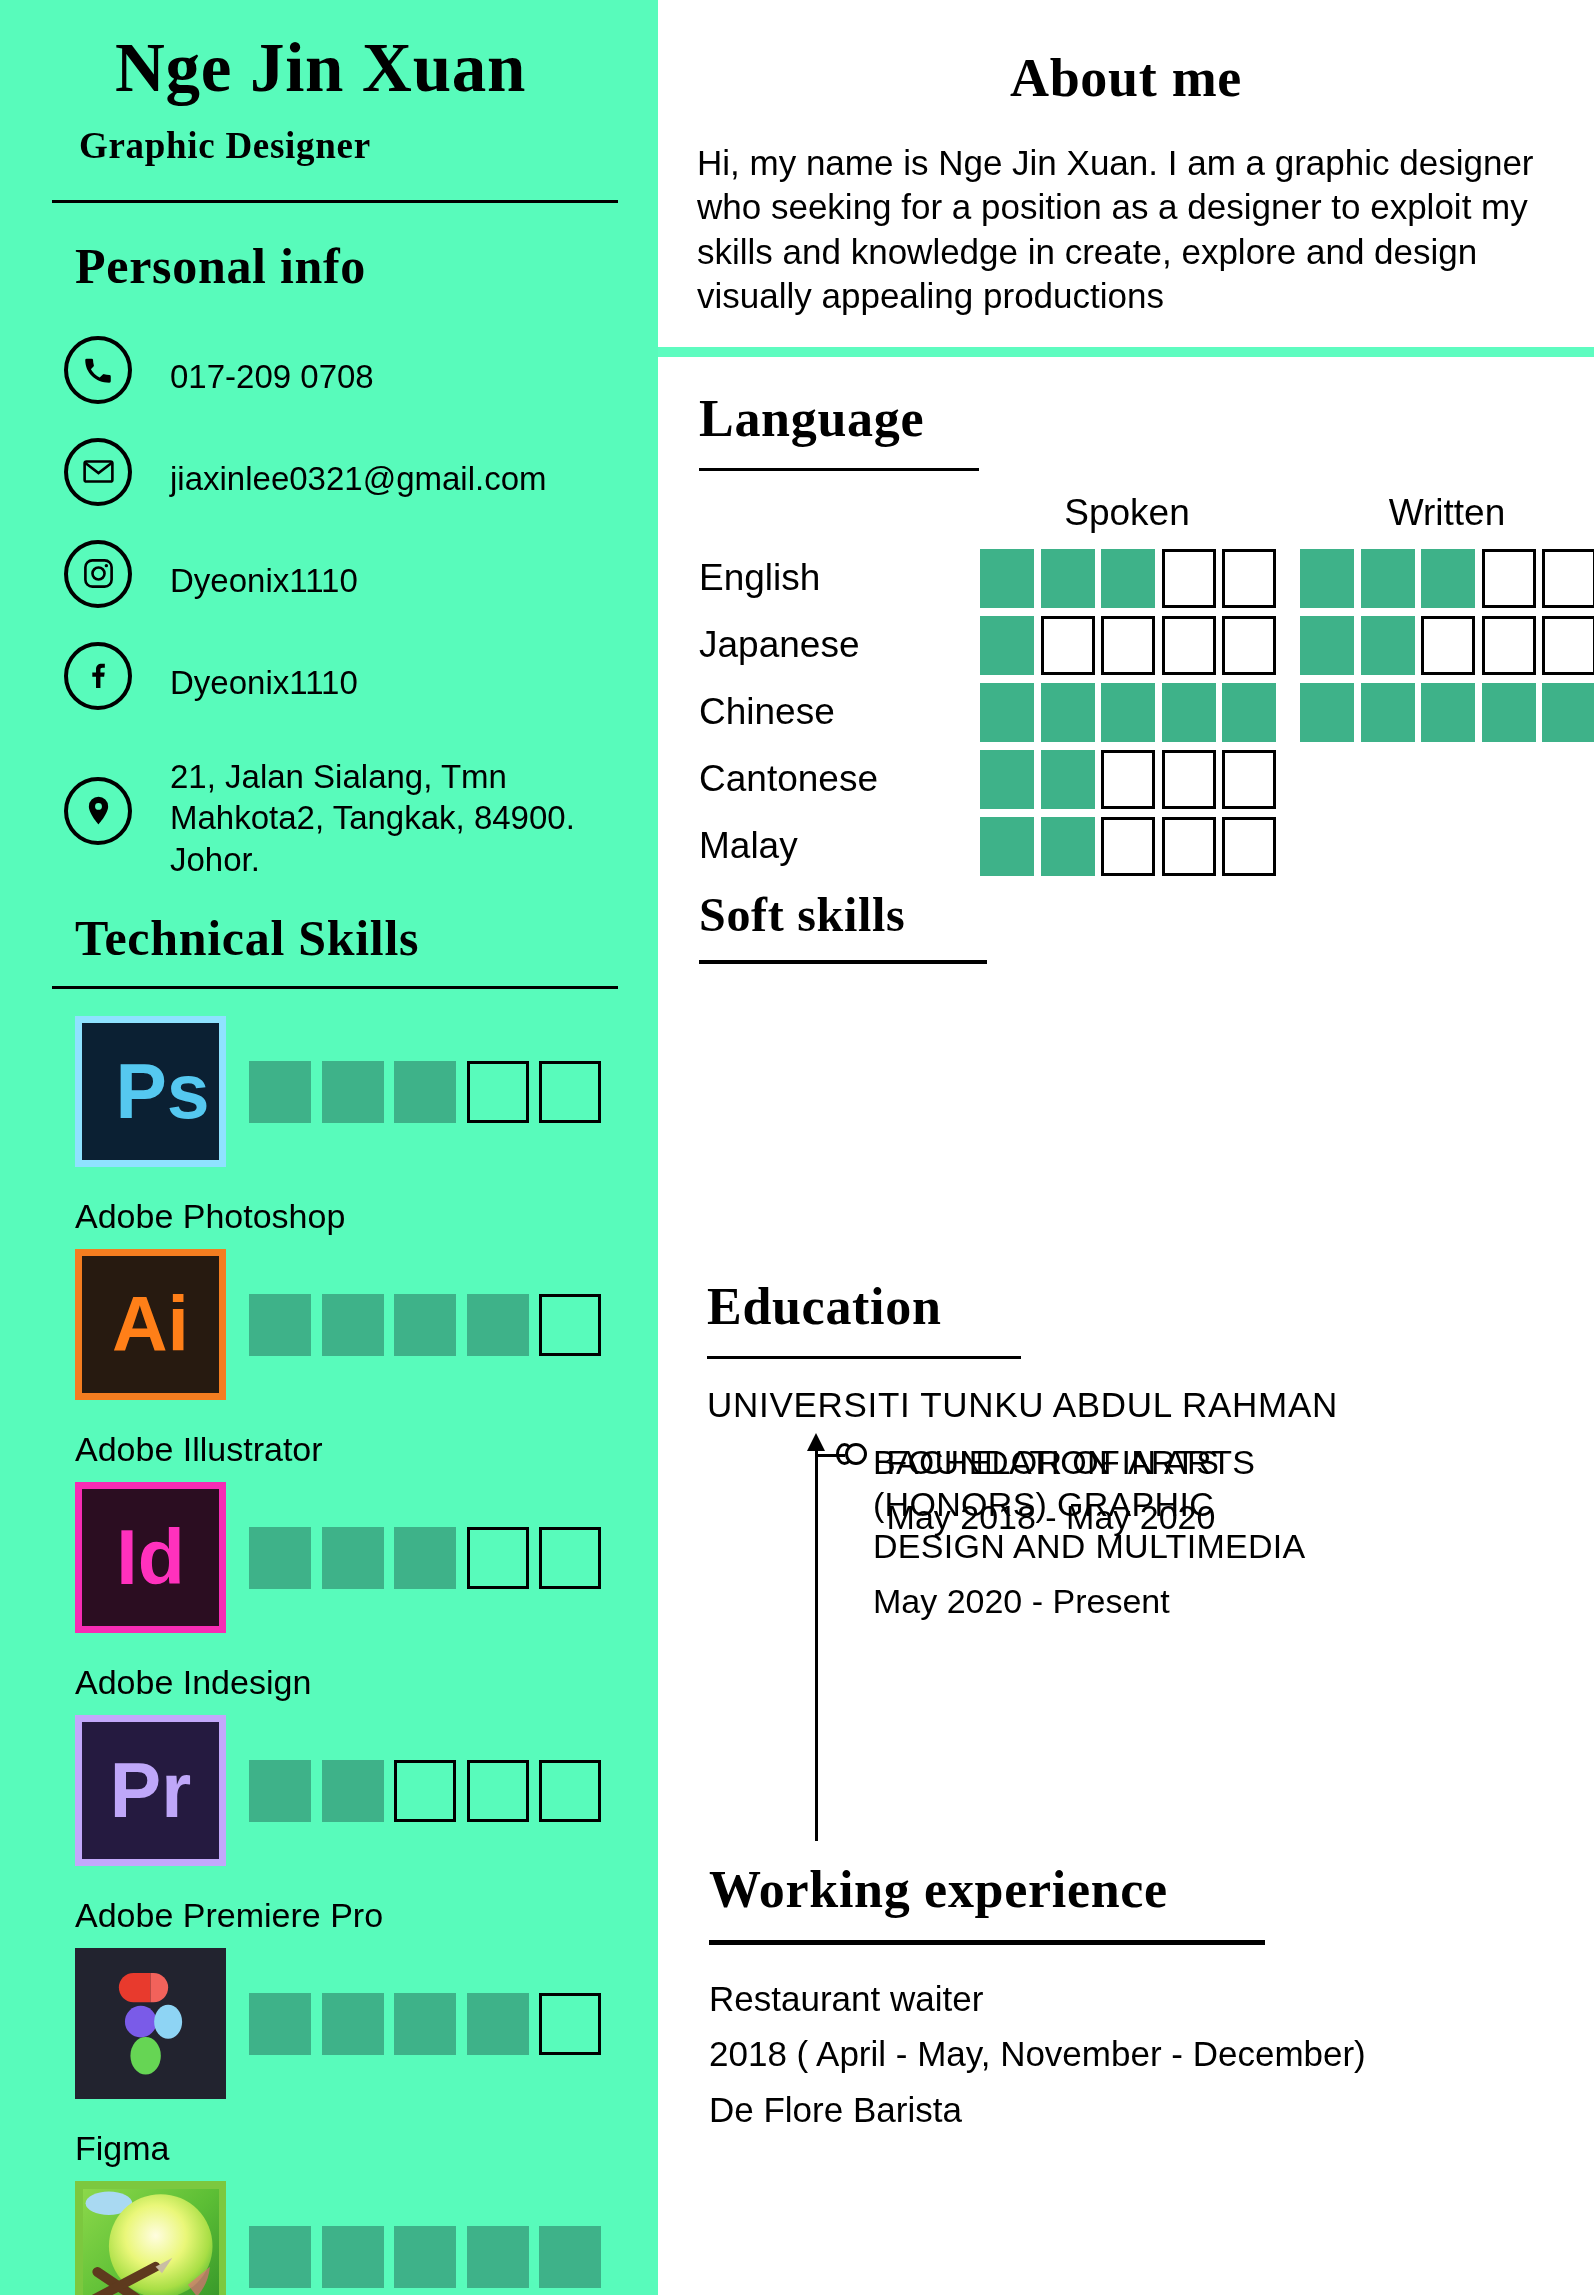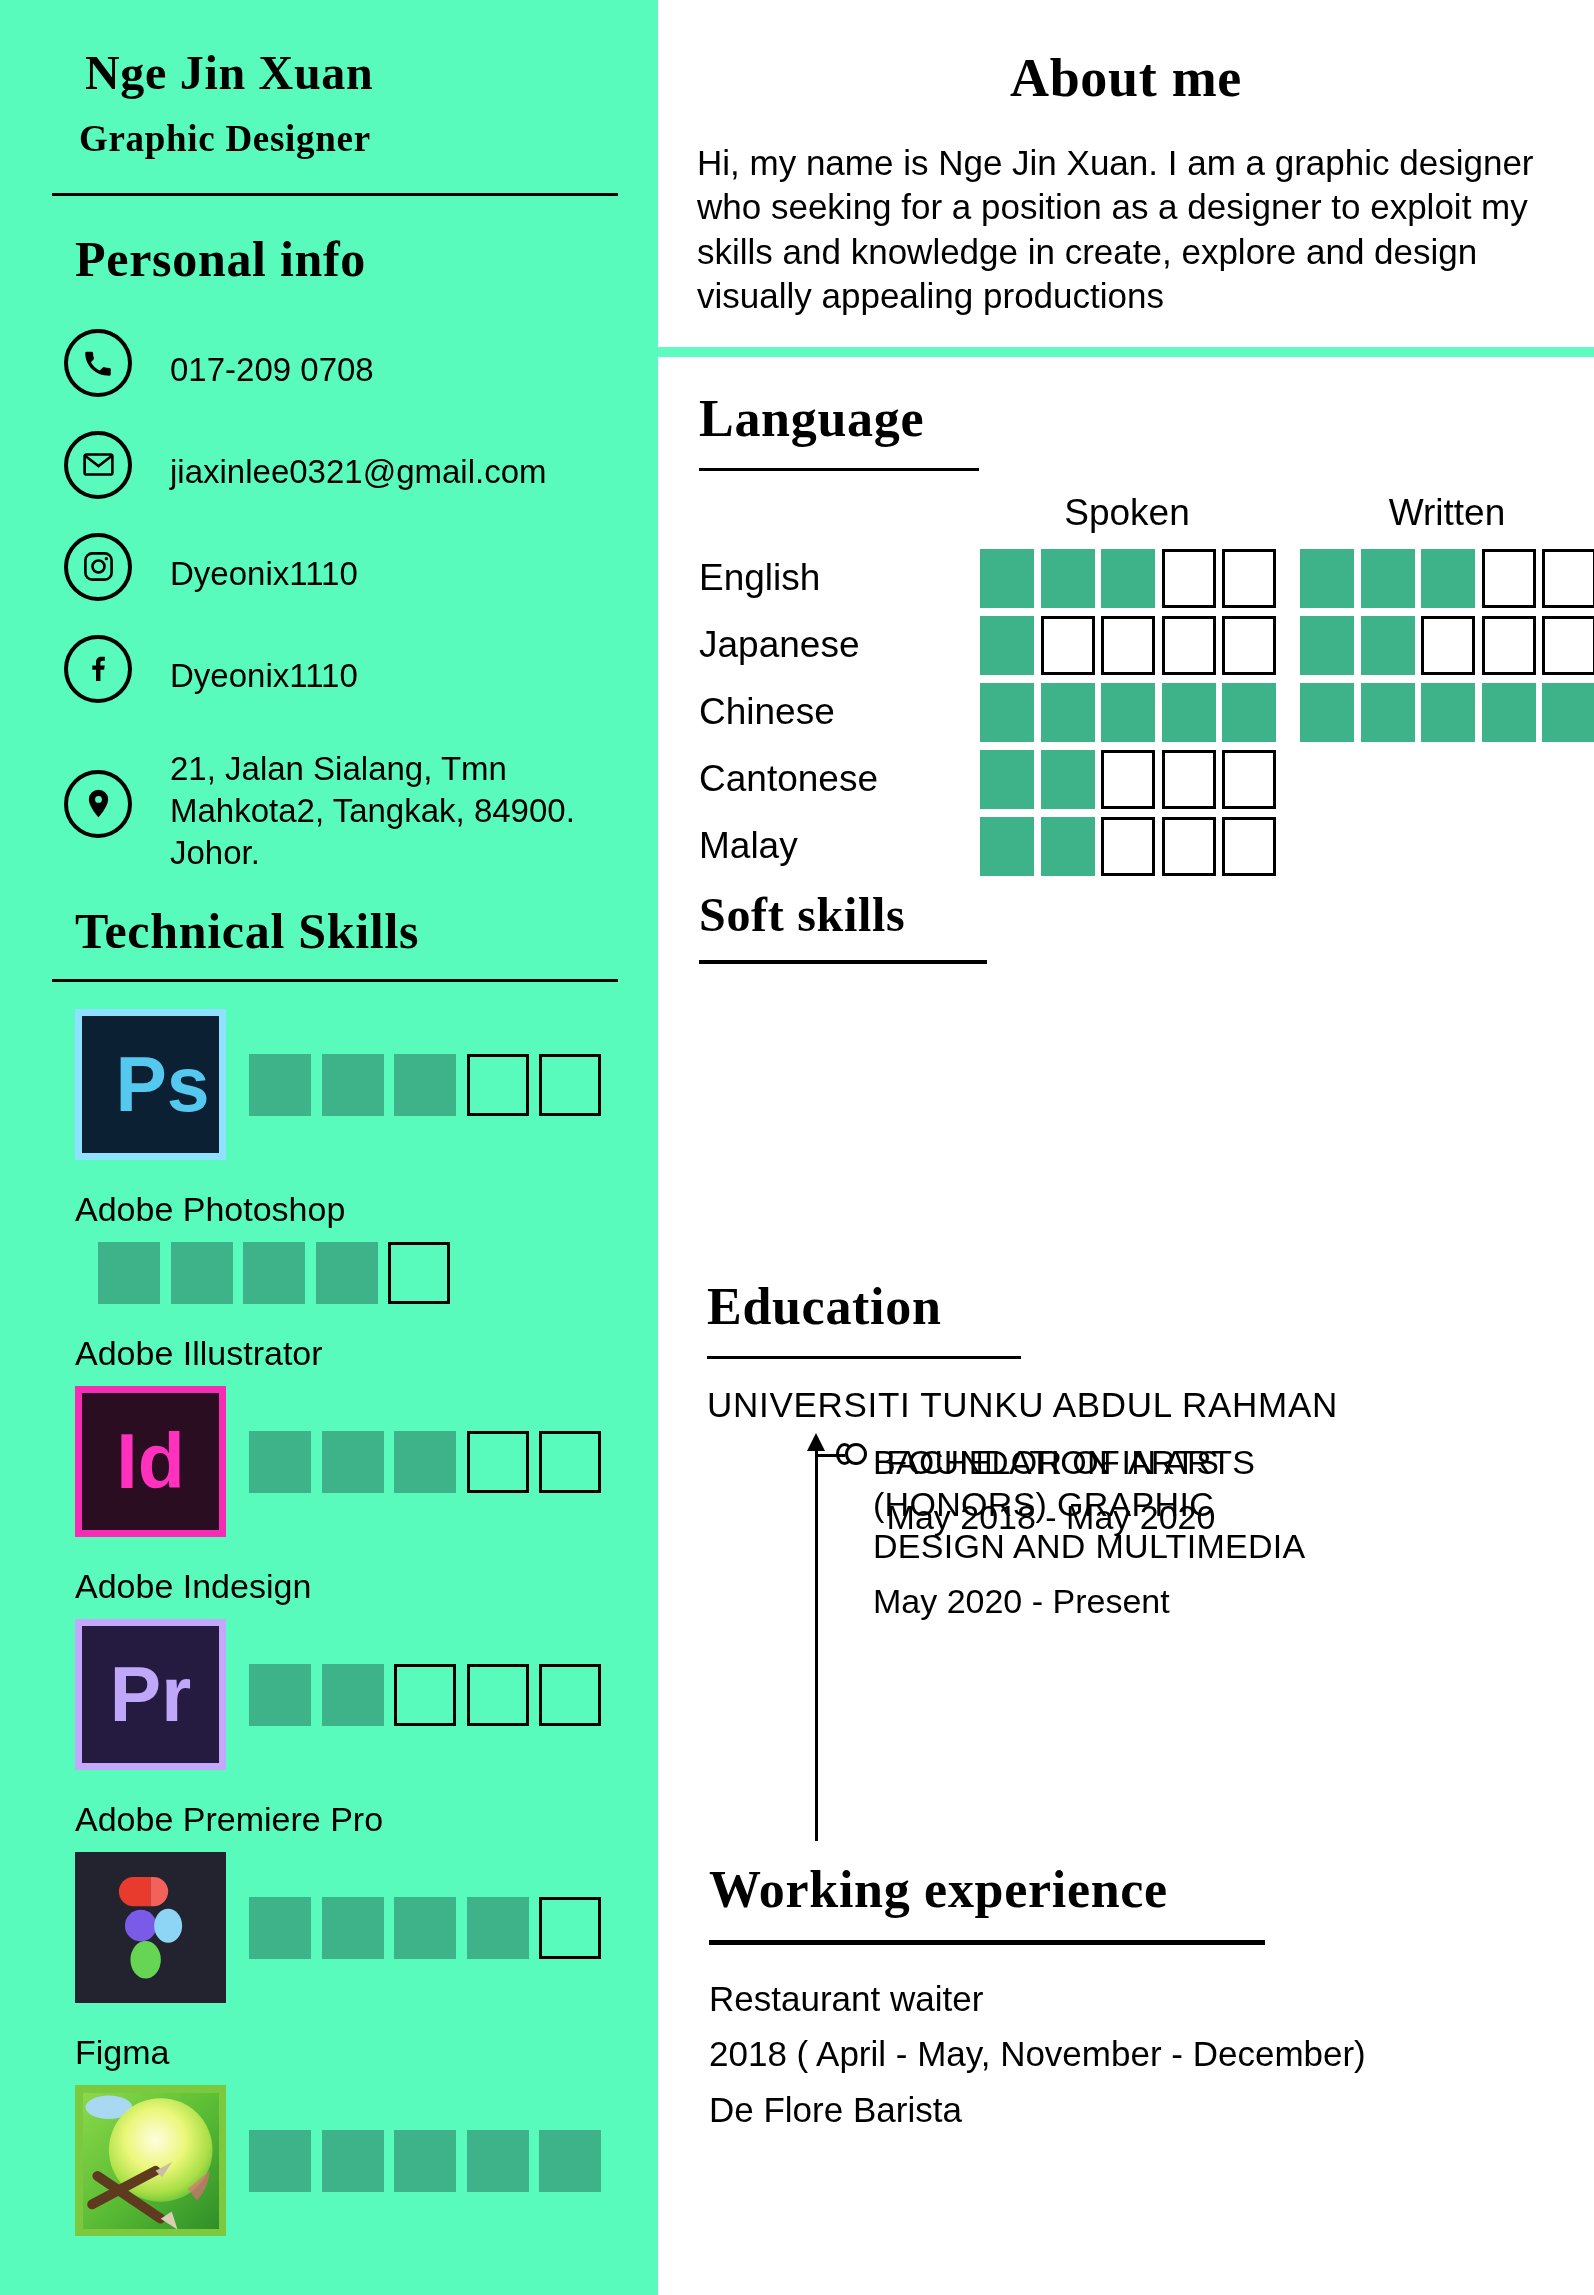--- a/index.html
+++ b/index.html
@@ -4,21 +4,21 @@
 <style>
   :root{
     --sidebar-bg:#58FBBB; --accent:#5EFCC0; --fill:#3EB289; --ink:#000;
   }
   *{margin:0;padding:0;box-sizing:border-box}
   html,body{width:1594px;background:#fff;font-family:"Liberation Sans",sans-serif;color:var(--ink)}
   #page{position:relative;width:1594px;height:2295px;overflow:hidden;background:#fff}
   
   #sidebar{position:absolute;left:0;top:0;width:658px;height:2295px;background:var(--sidebar-bg)}
   .h-display{font-family:"Liberation Serif",serif;font-weight:700;letter-spacing:0.7px}
-  .sb-name{padding-top:47px;margin-left:85px;font-size:48px;line-height:1.1}
+  .sb-name{padding-top:31px;margin-left:115px;font-size:69px;line-height:1.1}
   .sb-role{margin:17px 0 0 79px;font-size:37px}
   .rule{height:3.3px;background:#000;margin-left:52px;width:566px}
   .rule-1{margin-top:33px}
   .sb-section-title{margin:34px 0 0 75px;font-size:50px}
   .contacts{margin:38px 0 0 64px;list-style:none}
   .contact-row{display:flex;align-items:center;margin-bottom:29px;min-height:73px}
   .c-icon{flex:0 0 auto;width:68px;height:68px;border:4.6px solid #000;border-radius:50%;display:flex;align-items:center;justify-content:center}
   .c-text{margin:14.4px 0 0 38px;font-size:33px;line-height:1.26;max-width:419px}
   .tech-title{margin-top:15.7px}
   .rule-2{margin-top:18.3px}
@@ -157,20 +157,23 @@
               <div class="sq sq-filled"></div>
               <div class="sq sq-filled"></div>
               <div class="sq sq-empty"></div>
               <div class="sq sq-empty"></div>
             </div>
           </div>
           <div class="skill-label">Adobe Photoshop</div>
         </li>
         <li class="skill-item">
           <div class="skill-row">
+            <div class="tile" style="background: rgb(39, 26, 16); border-color: rgb(244, 125, 32);">
+              <span class="tile-abbr" style="color: rgb(255, 127, 24);">Ai</span>
+            </div>
             <div class="skill-squares">
               <div class="sq sq-filled"></div>
               <div class="sq sq-filled"></div>
               <div class="sq sq-filled"></div>
               <div class="sq sq-filled"></div>
               <div class="sq sq-empty"></div>
             </div>
           </div>
           <div class="skill-label">Adobe Illustrator</div>
         </li>

